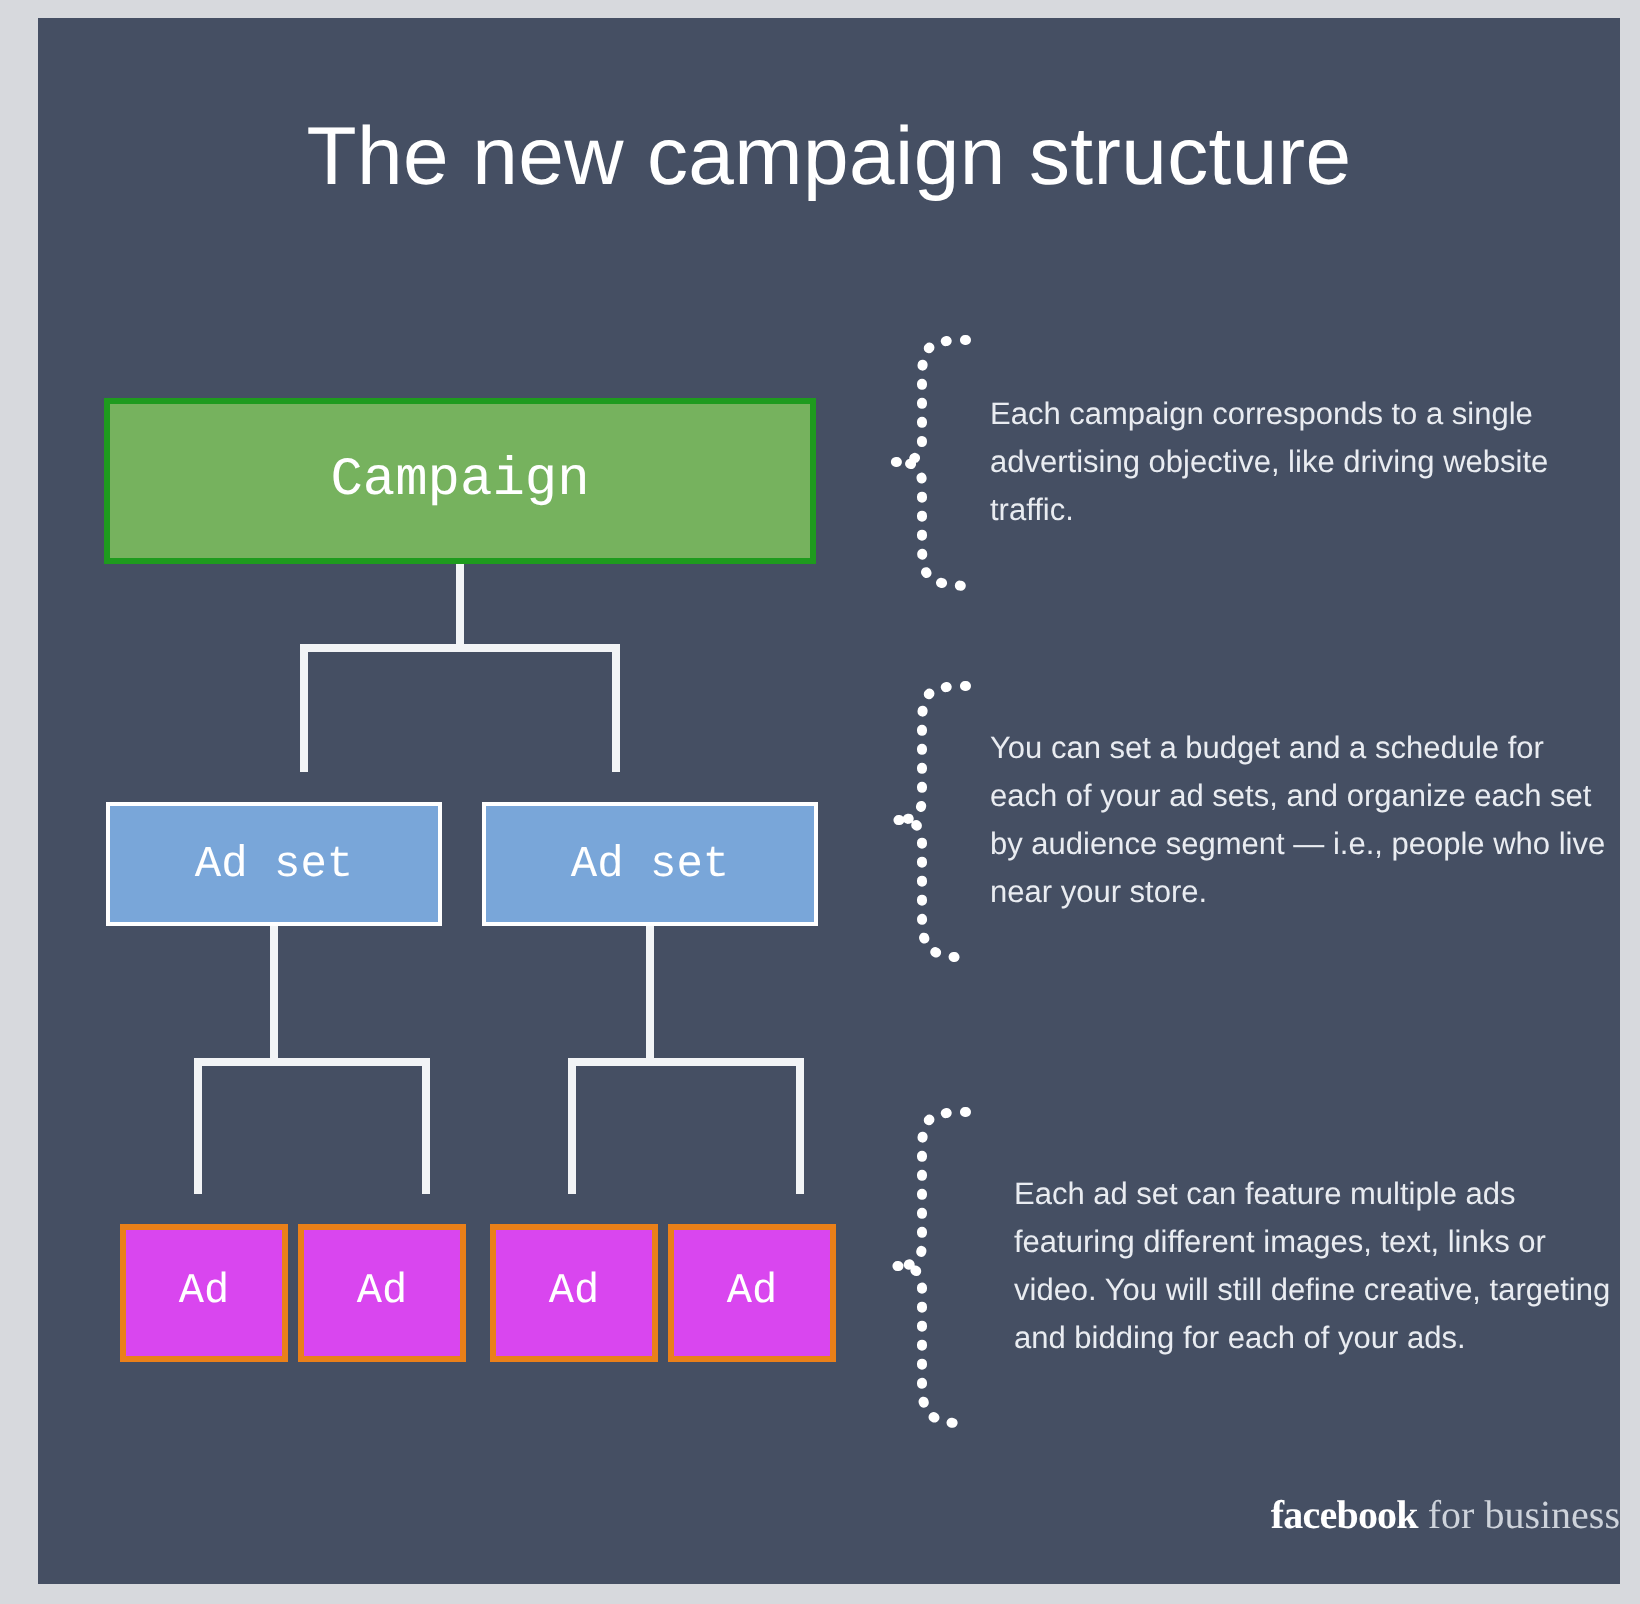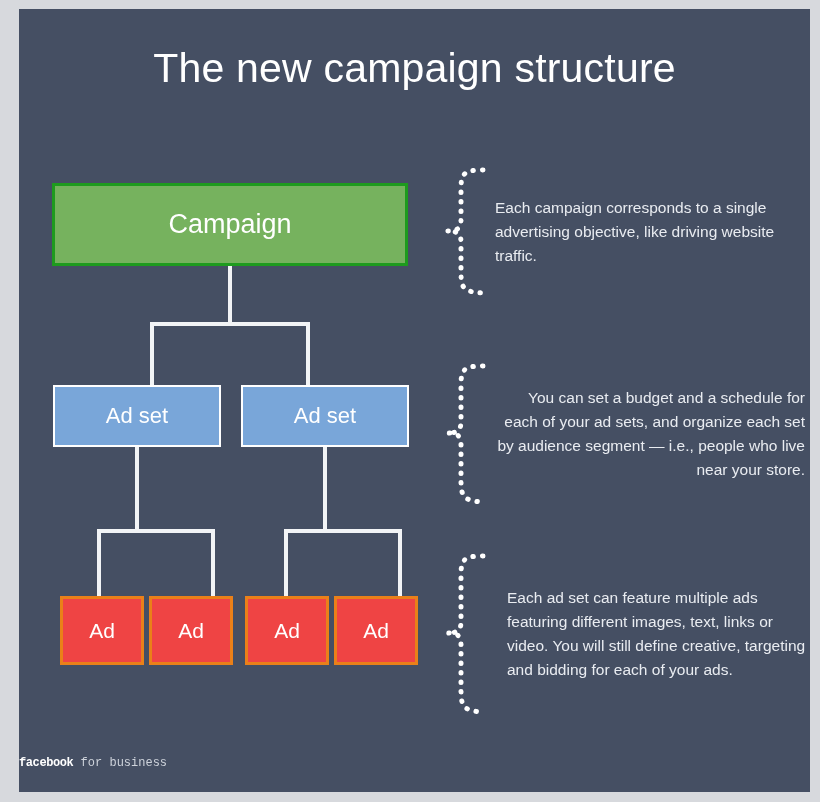--- a/index.html
+++ b/index.html
@@ -29,40 +29,41 @@
     height: 100%;
     background: #454f63;
     overflow: hidden;
   }
 
   
   .title {
     position: absolute;
     left: 0;
     right: 0;
-    top: 36px;
+    top: 46px;
     text-align: center;
     color: #ffffff;
     font-size: 41px;
     font-weight: 400;
     letter-spacing: 0.2px;
     font-family: "Liberation Sans", sans-serif;
   }
 
   
   .node {
     position: absolute;
     box-sizing: border-box;
     display: flex;
     align-items: center;
     justify-content: center;
     color: #ffffff;
-    font-family: Liberation Sans, sans-serif;
+    font-family: Liberation Mono, monospace;
     font-weight: 400;
     z-index: 3;
+    margin-top: 16px;
   }
 
   .node-campaign {
     left: 33px;
     top: 174px;
     width: 356px;
     height: 83px;
     background: #76b25e;
     border: 3px solid #1e9b1e;
     font-size: 27px;
@@ -76,21 +77,21 @@
     border: 2px solid #ffffff;
     font-size: 22px;
   }
   .node-adset-1 { left: 34px; }
   .node-adset-2 { left: 222px; }
 
   .node-ad {
     top: 587px;
     width: 84px;
     height: 69px;
-    background: #ef4444;
+    background: #d946ef;
     border: 3px solid #ea8019;
     font-size: 21px;
   }
   .node-ad-1 { left: 41px; }
   .node-ad-2 { left: 130px; }
   .node-ad-3 { left: 226px; }
   .node-ad-4 { left: 315px; }
 
   
   .line {
@@ -132,33 +133,33 @@
   .annotation-text {
     color: #e9ecf1;
     font-size: 15.5px;
     line-height: 24px;
     font-family: "Liberation Sans", sans-serif;
     margin-left: 6px;
     max-width: 310px;
   }
 
   .ann-1 { left: 424px; top: 155px; }
-  .ann-2 { left: 424px; top: 351px; text-align: right; }
+  .ann-2 { left: 424px; top: 328px; }
   .ann-3 { left: 424px; top: 541px; gap: 12px; }
 
   
   .footer {
     position: absolute;
     left: 0;
     right: 0;
     bottom: 22px;
-    text-align: left;
-    font-size: 12px;
+    text-align: right;
+    font-size: 20px;
     color: #ced3db;
-    font-family: Liberation Mono, monospace;
+    font-family: Liberation Serif, serif;
   }
   .footer .fb {
     font-weight: bold;
     color: #ffffff;
     letter-spacing: -0.4px;
   }
 </style>
 </head>
 <body>
 

